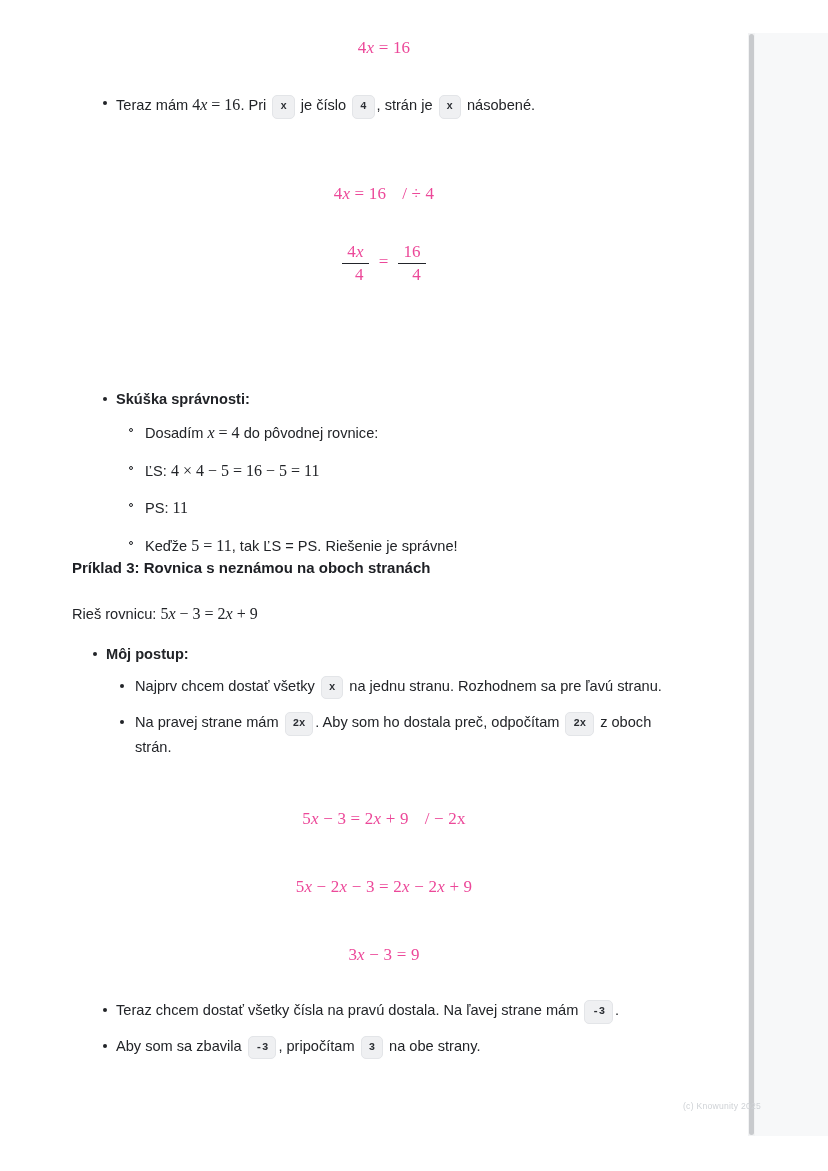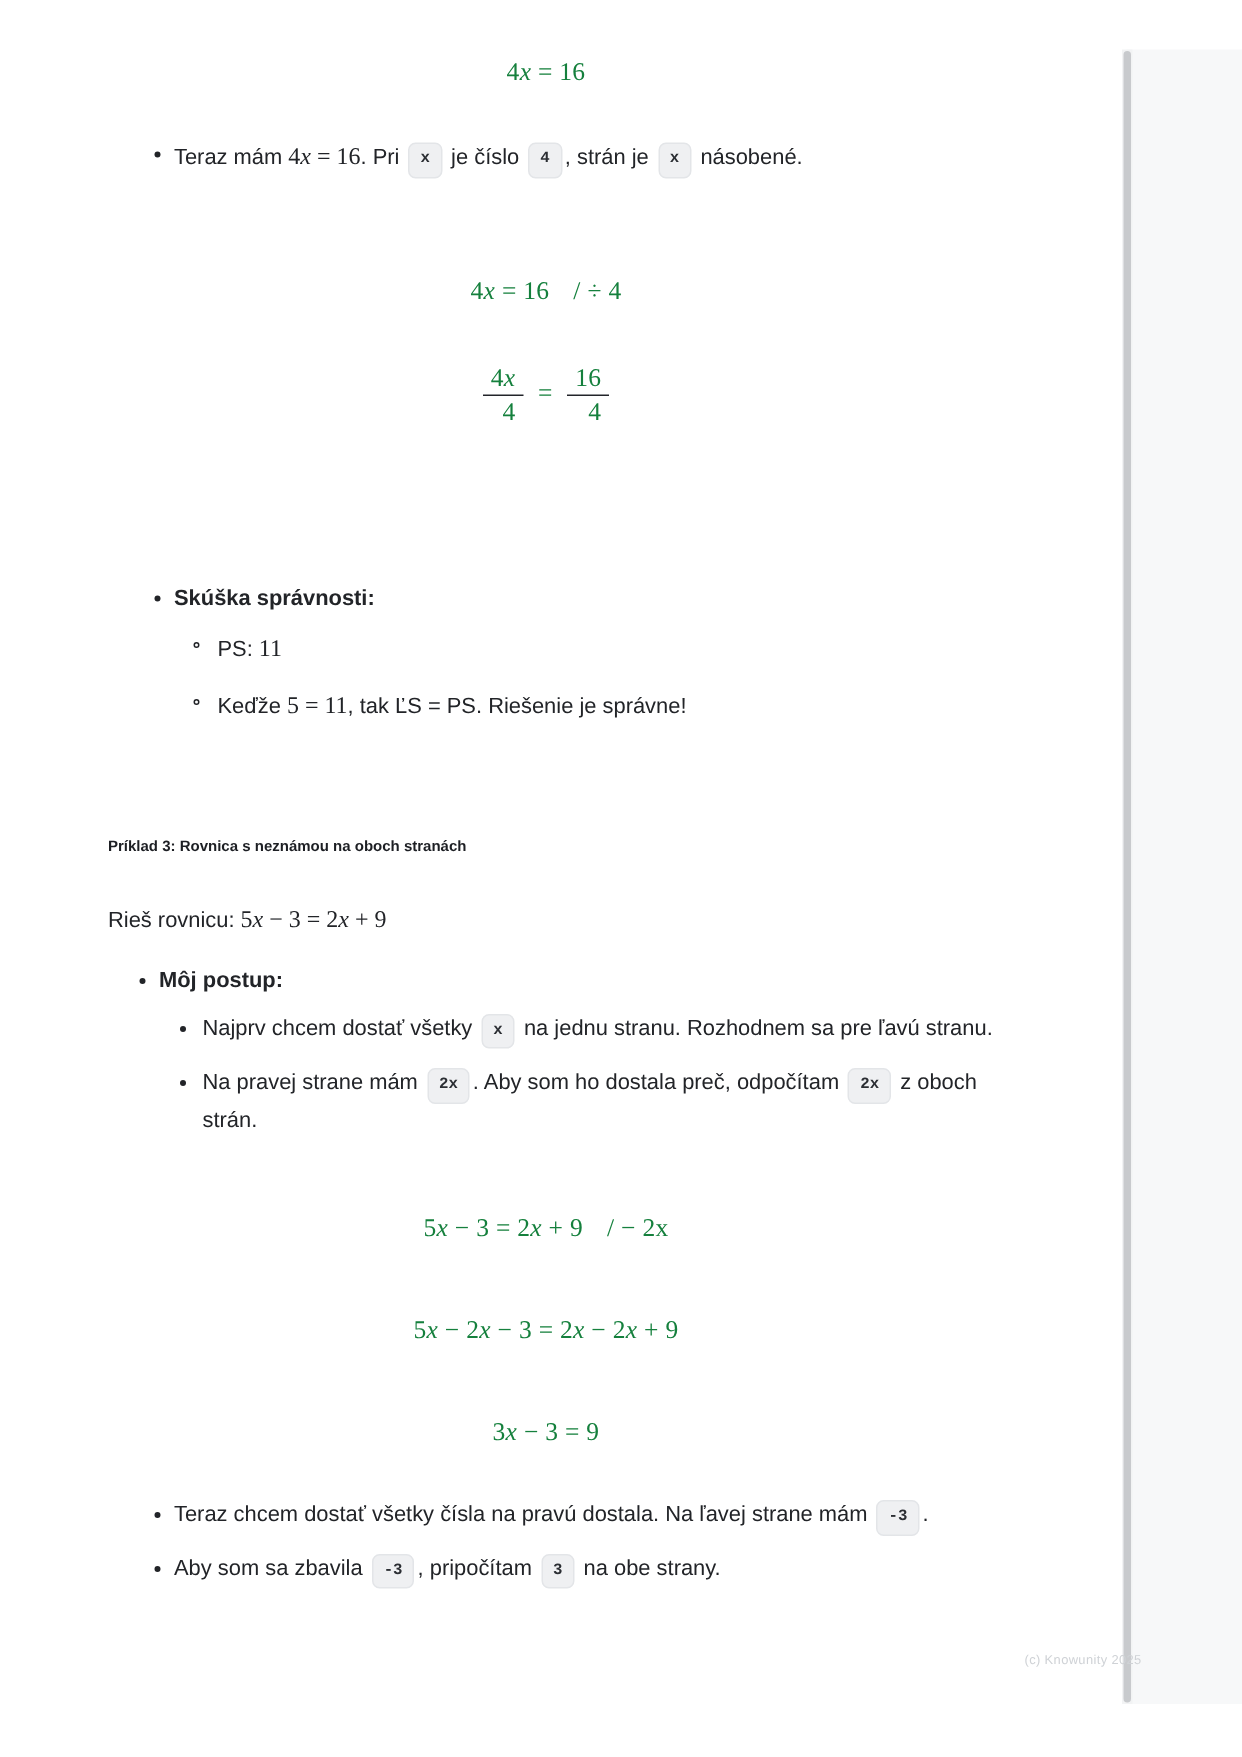--- a/index.html
+++ b/index.html
@@ -51,23 +51,24 @@
     width: 728px;
     height: 1171px;
     padding: 0;
     box-sizing: border-box;
   }
 
   
   .math-display {
     font-family: "Liberation Serif", serif;
     font-size: 17px;
-    color: #15803d;
+    color: #ec4899;
     text-align: center;
     letter-spacing: 0.2px;
+    margin-left: 20px;
   }
   .math-display .var { font-style: italic; }
   .math-display .op-note { margin-left: 16px; }
 
   .frac {
     display: inline-block;
     vertical-align: middle;
     text-align: right;
     margin: 0 3px;
   }
@@ -162,21 +163,21 @@
     background: #eff0f2;
     border: 1px solid #e3e5e8;
     border-radius: 5px;
     padding: 5px 7px 6px 7px;
     margin: 0 2px;
     vertical-align: 1px;
   }
 
   
   .section-heading {
-    font-size: 10px;
+    font-size: 15px;
     font-weight: bold;
     color: #1d1f24;
   }
   .para {
     font-size: 14.6px;
     line-height: 1.62;
   }
 
   
   #watermark {
@@ -227,20 +228,22 @@
       <span class="den">4</span>
     </span>
   </div>
 
 
   <div class="prose abs" style="left:82px; top:388px; width:580px;">
     <ul class="lvl1">
       <li>
         <span class="bold-label">Skúška správnosti:</span>
         <ul class="lvl2 hollow">
+          <li><span>Dosadím </span><span class="imath"><span class="var">x</span> = 4</span><span> do pôvodnej rovnice:</span></li>
+          <li><span>ĽS: </span><span class="imath">4 × 4 − 5 = 16 − 5 = 11</span></li>
           <li><span>PS: </span><span class="imath">11</span></li>
           <li><span>Keďže </span><span class="imath">5 = 11</span><span>, tak ĽS = PS. Riešenie je správne!</span></li>
         </ul>
       </li>
     </ul>
   </div>
 
   <div class="section-heading abs" style="left:72px; top:559px; width:620px;">Príklad 3: Rovnica s neznámou na oboch stranách</div>
 
   <div class="para abs" style="left:72px; top:601px; width:620px;">

